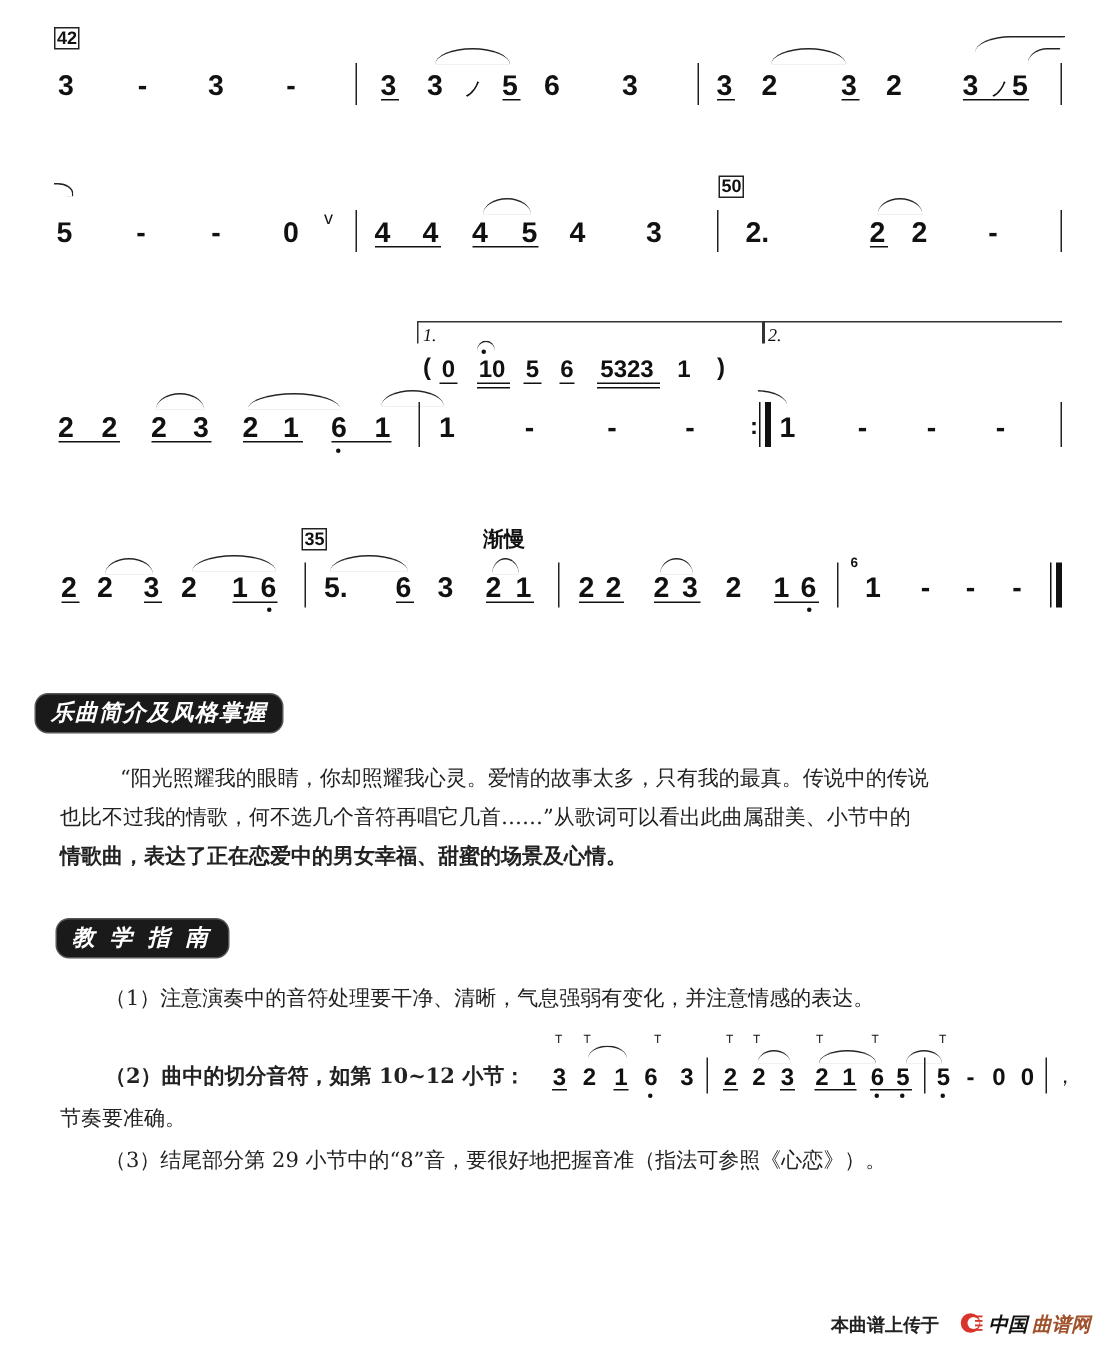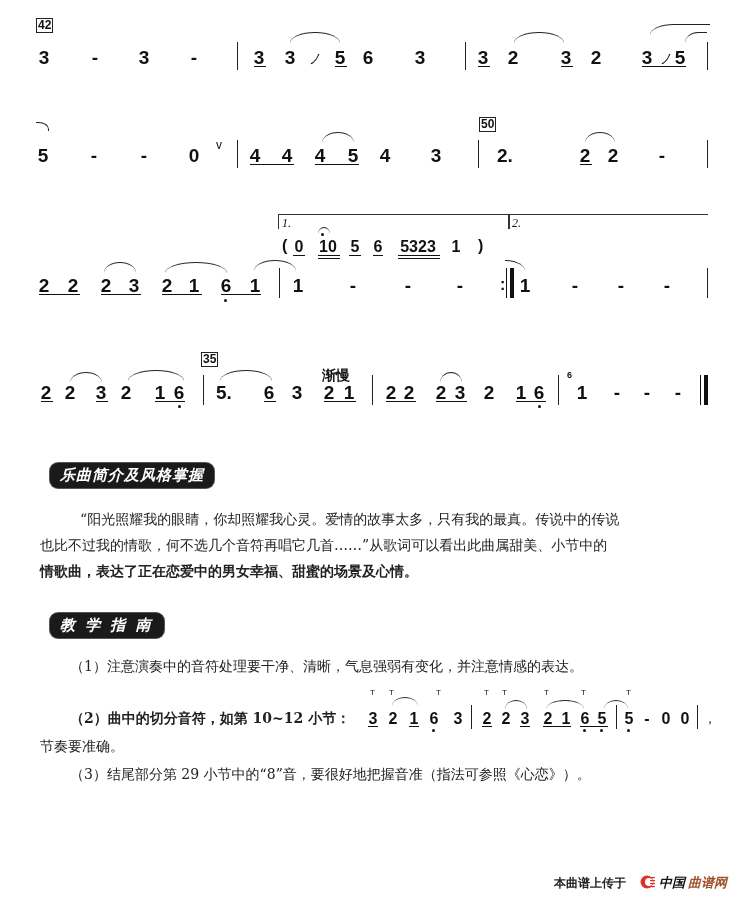--- a/index.html
+++ b/index.html
@@ -138,21 +138,21 @@
   <div class="slur" style="left:505px;top:260px;width:20px;border-radius:0 100% 0 0 / 0 100% 0 0;"></div>
   <div class="n" style="left:518px;top:276px;">1</div>
   <div class="n" style="left:568px;top:276px;">-</div>
   <div class="n" style="left:614px;top:276px;">-</div>
   <div class="n" style="left:660px;top:276px;">-</div>
   <div class="bar" style="left:707px;top:268px;height:30px;"></div>
 </div>
 
 <div>
   <div class="boxnum" style="left:201px;top:352px;">35</div>
-  <div class="tempo" style="left:322px;top:367px;">渐慢</div>
+  <div class="tempo" style="left:322px;top:351px;">渐慢</div>
 
   <div class="n" style="left:39px;top:383px;">2</div>
   <div class="ul" style="left:41px;top:401px;width:12px;"></div>
   <div class="n" style="left:63px;top:383px;">2</div>
   <div class="slur" style="left:70px;top:372px;width:32px;"></div>
   <div class="n" style="left:94px;top:383px;">3</div>
   <div class="ul" style="left:96px;top:401px;width:12px;"></div>
   <div class="n" style="left:119px;top:383px;">2</div>
   <div class="slur" style="left:128px;top:370px;width:56px;"></div>
   <div class="n" style="left:153px;top:383px;">1</div>
@@ -186,28 +186,28 @@
   <div class="abs" style="left:567px;top:370px;font-size:9px;font-weight:bold;">6</div>
   <div class="n" style="left:575px;top:383px;">1</div>
   <div class="n" style="left:610px;top:383px;">-</div>
   <div class="n" style="left:640px;top:383px;">-</div>
   <div class="n" style="left:671px;top:383px;">-</div>
   <div class="abs" style="left:700px;top:375px;width:1.4px;height:30px;background:#111;"></div>
   <div class="abs" style="left:704px;top:375px;width:4px;height:30px;background:#111;"></div>
 </div>
 
 <div>
-  <div class="hdr" style="left:50px;top:463px;">乐曲简介及风格掌握</div>
+  <div class="hdr" style="left:24px;top:463px;">乐曲简介及风格掌握</div>
   <div class="para" style="left:80px;top:506px;width:640px;">“阳光照耀我的眼睛，你却照耀我心灵。爱情的故事太多，只有我的最真。传说中的传说</div>
   <div class="para" style="left:40px;top:532px;width:690px;">也比不过我的情歌，何不选几个音符再唱它几首……”从歌词可以看出此曲属甜美、小节中的</div>
   <div class="para" style="left:40px;top:558px;width:690px;font-weight:bold;">情歌曲，表达了正在恋爱中的男女幸福、甜蜜的场景及心情。</div>
 </div>
 
 <div>
-  <div class="hdr" style="left:38px;top:613px;letter-spacing:3px;margin-left:12px;">教 学 指 南</div>
+  <div class="hdr" style="left:38px;top:613px;letter-spacing:3px;">教 学 指 南</div>
   <div class="para" style="left:70px;top:653px;width:660px;">（1）注意演奏中的音符处理要干净、清晰，气息强弱有变化，并注意情感的表达。</div>
 
   <div class="para" style="left:70px;top:705px;font-weight:bold;">（2）曲中的切分音符，如第 10~12 小节：</div>
   <div>
     <div class="small" style="left:370px;top:688px;">T</div>
     <div class="small" style="left:389px;top:688px;">T</div>
     <div class="small" style="left:436px;top:688px;">T</div>
     <div class="small" style="left:484px;top:688px;">T</div>
     <div class="small" style="left:502px;top:688px;">T</div>
     <div class="small" style="left:544px;top:688px;">T</div>

